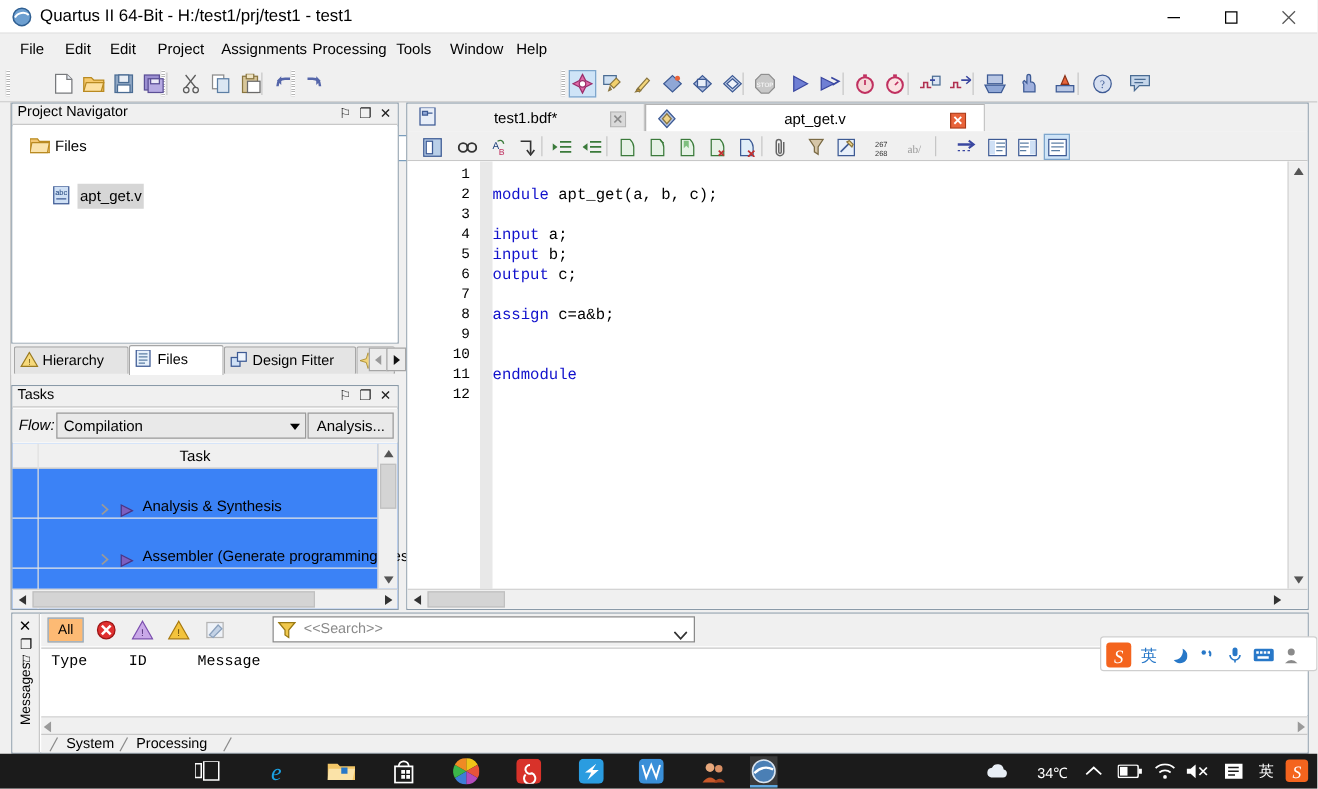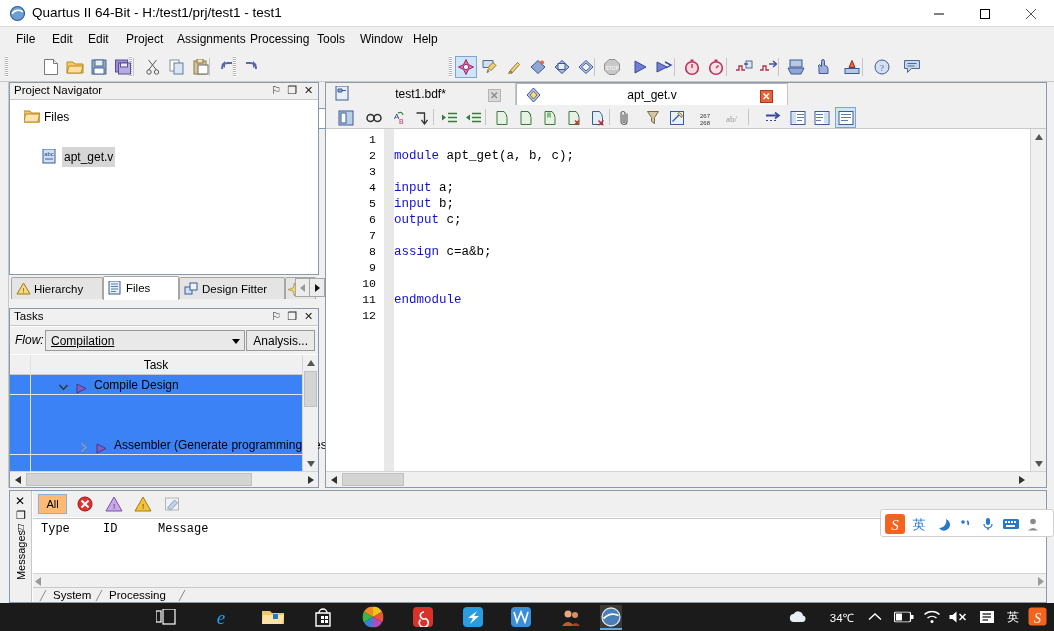--- a/index.html
+++ b/index.html
@@ -81,21 +81,21 @@
   .navarr{ position:absolute; top:3px; width:16px; height:19px; border:1px solid #a6a6a6;
            background:#ececec;}
   .navarr svg{ position:absolute; left:50%; top:50%; transform:translate(-50%,-50%);}
 
   
   .tasks{ left:9px; top:308px; width:310px; height:180px; }
   .flowrow{ position:absolute; left:0; top:18px; right:0; height:27px; background:#f0f0f0; }
   .flowlbl{ position:absolute; left:5px; top:6px; font-size:12px;font-style:italic; }
   .flowcombo{ position:absolute; left:35px; top:3px; width:200px; height:21px; background:#e9e9e9;
               border:1px solid #9a9a9a; }
-  .flowcombo .val{ position:absolute; left:5px; top:3px; font-size:12px;text-decoration:underline;}
+  .flowcombo .val{ position:absolute; left:5px; top:3px; font-size:12px;}
   .flowcombo .arw{ position:absolute; right:4px; top:8px; width:0;height:0;
                    border-left:4px solid transparent;border-right:4px solid transparent;
                    border-top:5px solid #000; }
   .custbtn{ position:absolute; right:3px; top:3px; height:21px; line-height:20px; padding:0 6px;
             font-size:12px; background:#e9e9e9; border:1px solid #9a9a9a; }
   .taskgrid{ position:absolute; left:0; top:46px; right:0; bottom:0; background:#3b82f6; }
   .thead{ position:absolute; left:0; top:0; right:16px; height:20px; background:#f0f0f0;
           border-bottom:1px solid #c8c8c8; text-align:center; line-height:20px; font-size:12px;}
   .tkrow{ position:absolute; left:0; right:16px; height:20px; border-bottom:1px solid #e6e6e6;
           font-size:12px; line-height:20px; white-space:nowrap; }
@@ -541,34 +541,34 @@
       <div class="flowcombo">
         <span class="val">Compilation</span>
         <span class="arw"></span>
       </div>
       <div class="custbtn">Analysis...</div>
     </div>
     <div class="taskgrid">
       <div class="thead">Task</div>
       <div class="tkcol"></div>
 
-      <div class="tkrow" style="top:20px">
-        <span class="exp" style="left:48px">
+
+      <div class="tkrow" style="top:40px">
+        <span class="exp" style="left:68px">
           <svg width="11" height="11">
-              <path d="M1.5 3 L5.5 7.5 L9.5 3" fill="none" stroke="#333" stroke-width="1.4"></path>
+              <path d="M3.5 1.5 L8 5.5 L3.5 9.5" fill="none" stroke="#999" stroke-width="1.4"></path>
             </svg>
         </span>
-        <span class="play" style="left:66px">
+        <span class="play" style="left:86px">
           <svg width="11" height="11">
               <path d="M1 1 L10 5.5 L1 10 Z" fill="#7c5fc0" stroke="#4c3585"></path>
             </svg>
         </span>
-        <span class="tname" style="left:84px">Compile Design</span>
-      </div>
-
+        <span class="tname" style="left:104px">Analysis &amp; Synthesis</span>
+      </div>
 
 
       <div class="tkrow" style="top:80px">
         <span class="exp" style="left:68px">
           <svg width="11" height="11">
               <path d="M3.5 1.5 L8 5.5 L3.5 9.5" fill="none" stroke="#999" stroke-width="1.4"></path>
             </svg>
         </span>
         <span class="play" style="left:86px">
           <svg width="11" height="11">
@@ -868,20 +868,33 @@
             <path d="M9 1 L17 15 H1 Z" fill="#f3c33c" stroke="#a87a10"></path>
             <text x="9" y="13" font-size="8" fill="#5a4206" text-anchor="middle" font-family="Liberation Sans">!</text>
           </svg>
       </div>
       <div class="fbtn" style="left:124px">
         <svg width="17" height="16">
             <rect x="2" y="2" width="13" height="12" fill="#eef2f8" stroke="#b4b4b4"></rect>
             <path d="M4 12 L11 4 L14 7 L7 14 Z" fill="#c3d2e6" stroke="#8aa0bc"></path>
           </svg>
       </div>
+      <div class="msgsearch">
+        <span class="fun">
+          <svg width="15" height="15">
+              <path d="M1 2 h13 l-5 6 v6 l-3 -2 v-4 z" fill="#f0c84c" stroke="#9a7a14"></path>
+            </svg>
+        </span>
+        <span class="ph2">&lt;&lt;Search&gt;&gt;</span>
+        <span class="dn">
+          <svg width="11" height="7">
+              <path d="M0.5 0.5 L5.5 6 L10.5 0.5" fill="none" stroke="#333" stroke-width="1.4"></path>
+            </svg>
+        </span>
+      </div>
     </div>
 
     <div class="msggrid">
       <span class="mhcell" style="left:8px">Type</span>
       <span class="mhcell" style="left:70px">ID</span>
       <span class="mhcell" style="left:125px">Message</span>
     </div>
 
     <div class="msghs">
       <div style="position:absolute;left:2px;top:1px;">

